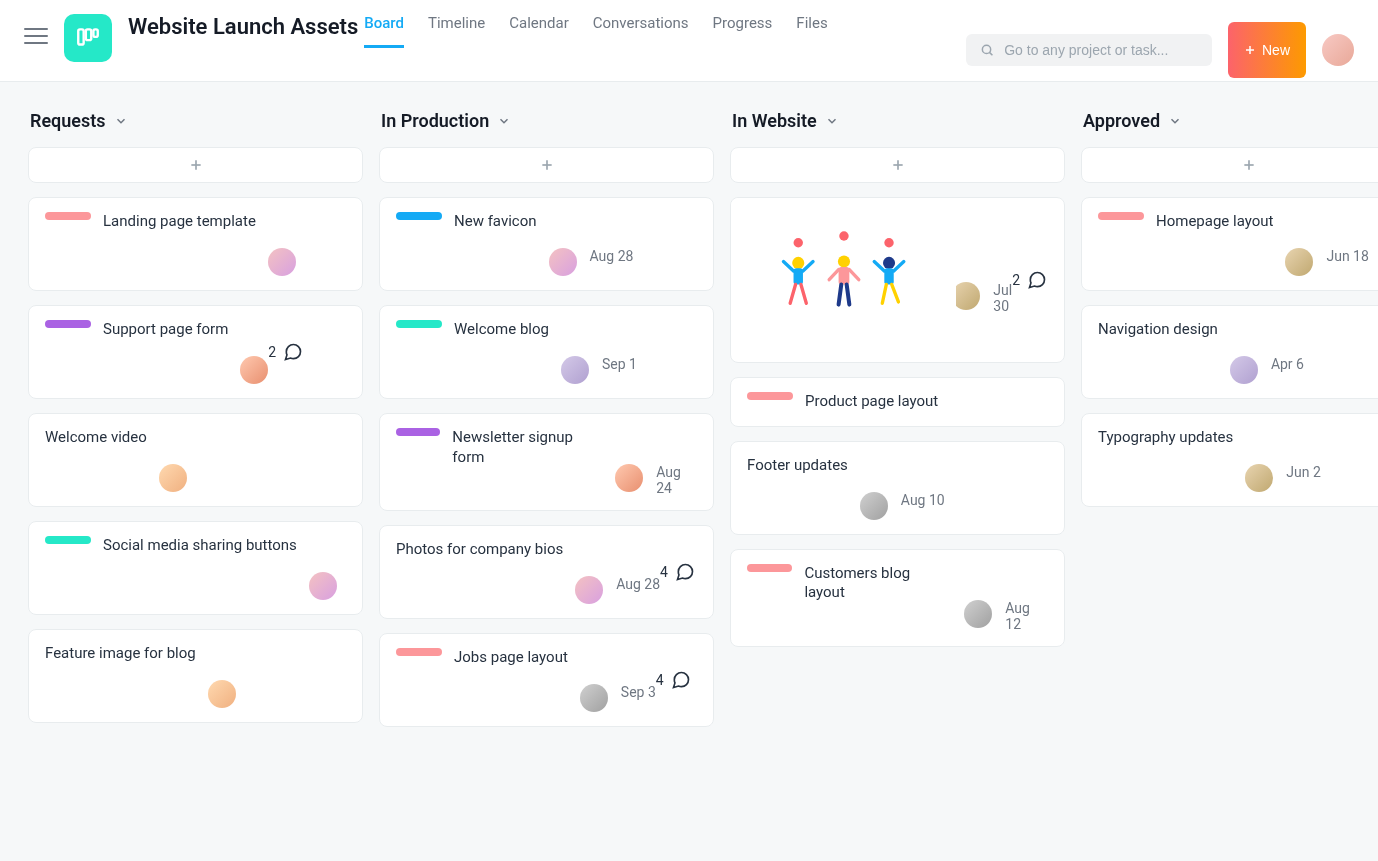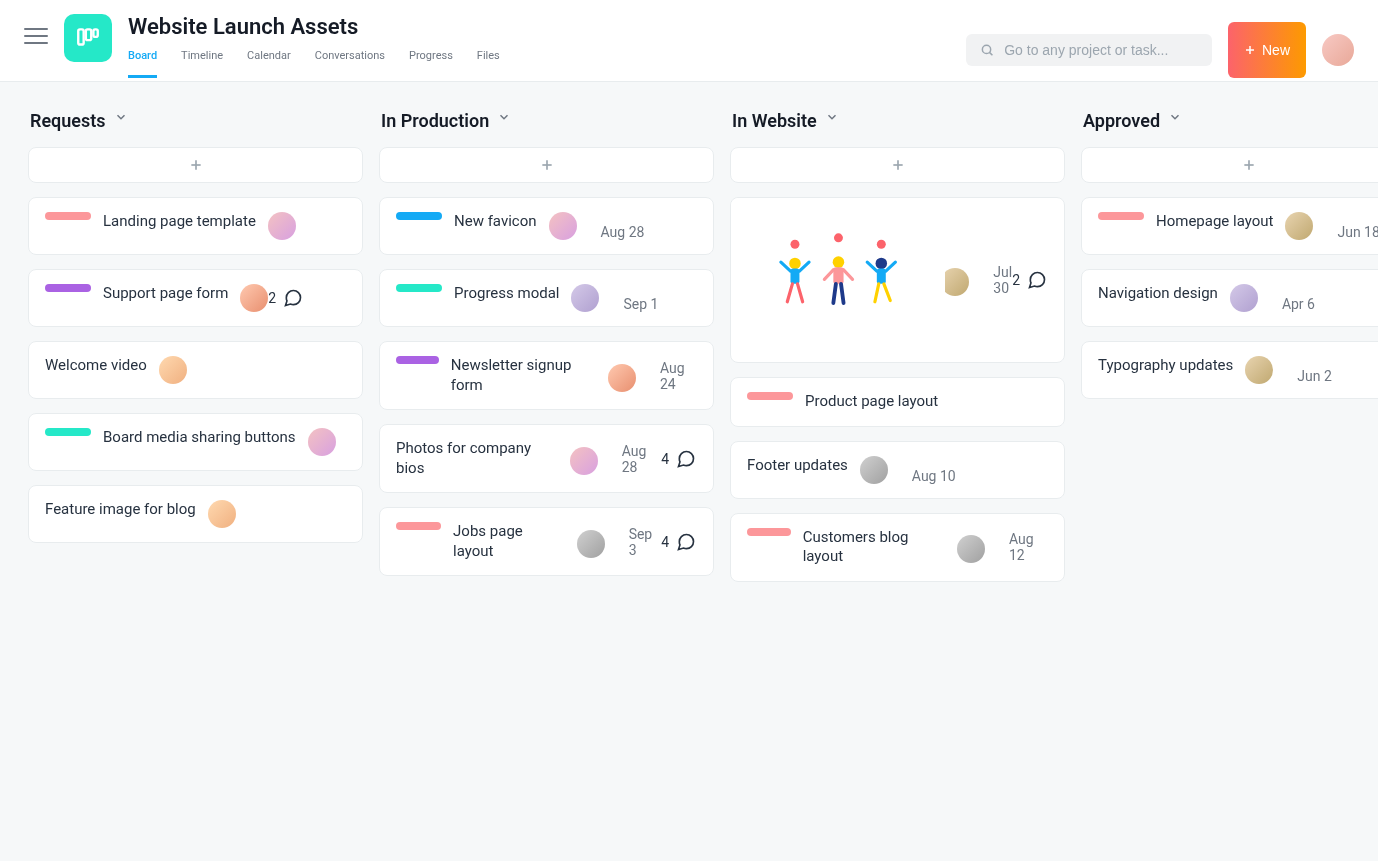--- a/index.html
+++ b/index.html
@@ -39,25 +39,25 @@
   width: 48px;
   height: 48px;
   background: #25e8c8;
   border-radius: 10px;
   display: flex;
   align-items: center;
   justify-content: center;
   margin-top: 4px;
 }
 .project-icon svg { width: 26px; height: 26px; }
-.header-main { flex: 1; display: flex; flex-direction: column; gap: 6px; }
+.header-main { flex: 1; display: flex; flex-direction: row; gap: 6px; }
 .page-title { font-size: 22px; font-weight: 600; color: #151b26; margin-top: 4px; }
 .tabs { display: flex; gap: 24px; margin-top: 4px; }
 .tab {
-  font-size: 11px;
+  font-size: 15px;
   color: #6f7782;
   padding-bottom: 13px;
   cursor: pointer;
   border-bottom: 3px solid transparent;
 }
 .tab.active { color: #14aaf5; border-bottom-color: #14aaf5; font-weight: 500; }
 .header-right { display: flex; align-items: center; gap: 16px; margin-top: 12px; }
 .search-box {
   background: #f1f2f3;
   border-radius: 6px;
@@ -105,21 +105,21 @@
 }
 .column {
   width: 335px;
   flex-shrink: 0;
   display: flex;
   flex-direction: column;
   gap: 14px;
 }
 .column-header {
   display: flex;
-  align-items: flex-start;
+  align-items: center;
   gap: 8px;
   font-size: 18px;
   font-weight: 600;
   color: #151b26;
   padding: 4px 2px 2px 2px;
   cursor: pointer;
 }
 .chevron { color: #6f7782; }
 .add-card {
   background: #fff;
@@ -149,21 +149,21 @@
 .tag-pink { background: #fc979a; }
 .tag-purple { background: #aa62e3; }
 .tag-teal { background: #25e8c8; }
 .tag-blue { background: #14aaf5; }
 .card-title { font-size: 15px; color: #273240; line-height: 1.3; }
 .card-footer {
   display: flex;
   align-items: center;
   justify-content: space-between;
 }
-.card-meta { display: flex; align-items: flex-end; gap: 24px; }
+.card-meta { display: flex; align-items: flex-start; gap: 13px; margin-top: 36px; }
 .avatar {
   width: 28px;
   height: 28px;
   border-radius: 50%;
   display: inline-block;
   flex-shrink: 0;
 }
 .av-1 { background: linear-gradient(135deg, #f4c2c2, #d8a0e0); }
 .av-2 { background: linear-gradient(135deg, #ffc9b0, #e88f6f); }
 .av-3 { background: linear-gradient(135deg, #d4c9e8, #b0a0d0); }
@@ -281,21 +281,21 @@
         <div class="card-footer">
       <div class="card-meta">
         <span class="avatar av-5"></span>
 
       </div>
 
     </div>
       </div>
       <div class="card">
         <div class="card-tag tag-teal"></div>
-        <div class="card-title">Board media sharing buttons</div>
+        <div class="card-title">Social media sharing buttons</div>
         <div class="card-footer">
       <div class="card-meta">
         <span class="avatar av-1"></span>
 
       </div>
 
     </div>
       </div>
       <div class="card">
         <div class="card-title">Feature image for blog</div>
@@ -327,21 +327,21 @@
         <div class="card-footer">
       <div class="card-meta">
         <span class="avatar av-1"></span>
         <span class="card-date">Aug 28</span>
       </div>
 
     </div>
       </div>
       <div class="card">
         <div class="card-tag tag-teal"></div>
-        <div class="card-title">Progress modal</div>
+        <div class="card-title">Welcome blog</div>
         <div class="card-footer">
       <div class="card-meta">
         <span class="avatar av-3"></span>
         <span class="card-date">Sep 1</span>
       </div>
 
     </div>
       </div>
       <div class="card">
         <div class="card-tag tag-purple"></div>

